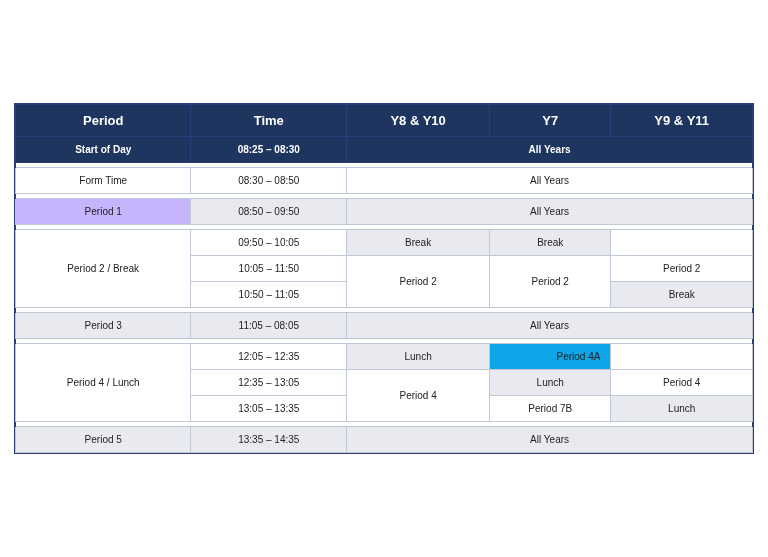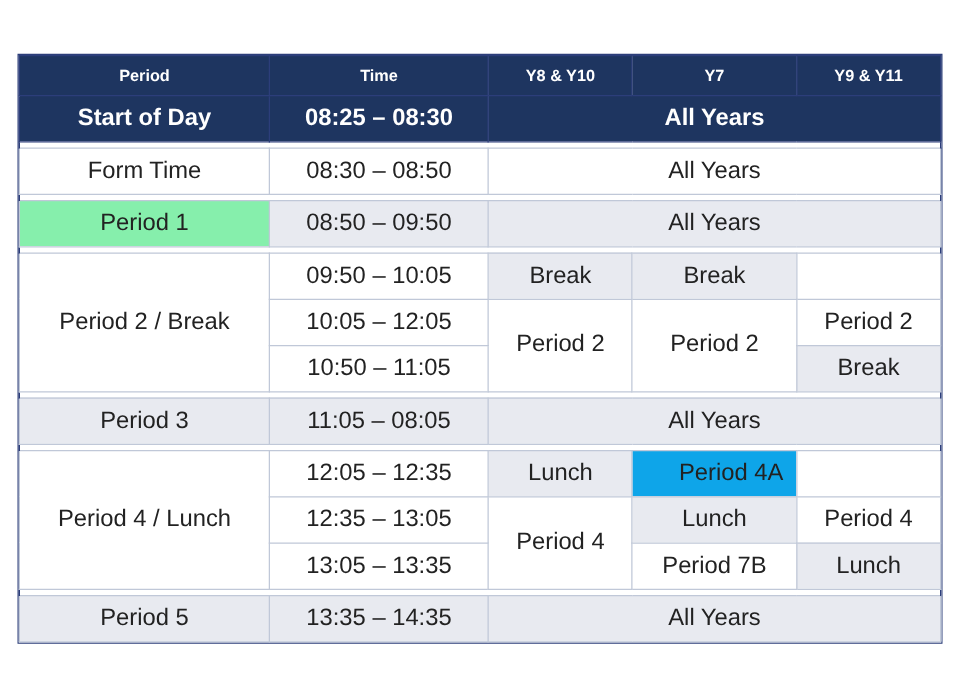--- a/index.html
+++ b/index.html
@@ -30,21 +30,21 @@
       padding: 8px 10px;
       text-align: center;
       border: 1.5px solid #2c3e7a;
       font-size: 13px;
     }
     td {
       border: 1px solid #c0c8d8;
       padding: 7px 10px;
       text-align: center;
       vertical-align: middle;
-      font-size: 19px;
+      font-size: 10px;
       color: #222;
     }
     .row-start-of-day td {
       background: #1e3560;
       color: #fff;
       font-weight: bold;
       border: 1.5px solid #2c3e7a;
     }
   </style>
 </head>
@@ -77,39 +77,39 @@
         <td>Form Time</td>
         <td>08:30 – 08:50</td>
         <td colspan="3">All Years</td>
       </tr>
 
       <tr>
         <td colspan="5" style="height:5px;background:#fff;border-left:1.5px solid #2c3e7a;border-right:1.5px solid #2c3e7a;padding:0;border-top:none;border-bottom:none;"></td>
       </tr>
 
       <tr style="background:#e8eaf0;">
-        <td style="background:#86efac;">Period 1</td>
+        <td style="background:#c4b5fd;">Period 1</td>
         <td style="background:#e8eaf0;">08:50 – 09:50</td>
         <td colspan="3" style="background:#e8eaf0;">All Years</td>
       </tr>
 
       <tr>
         <td colspan="5" style="height:5px;background:#fff;border-left:1.5px solid #2c3e7a;border-right:1.5px solid #2c3e7a;padding:0;border-top:none;border-bottom:none;"></td>
       </tr>
 
       <tr>
         <td rowspan="3" style="border:1px solid #c0c8d8;">Period 2 / Break</td>
         <td>09:50 – 10:05</td>
         <td style="background:#e8eaf0;">Break</td>
         <td style="background:#e8eaf0;">Break</td>
         <td style="background:#fff;"></td>
       </tr>
 
       <tr>
-        <td>10:05 – 12:05</td>
+        <td>10:05 – 11:50</td>
         <td rowspan="2" style="background:#fff;">Period 2</td>
         <td rowspan="2" style="background:#fff;">Period 2</td>
         <td style="background:#fff;">Period 2</td>
       </tr>
 
       <tr>
         <td>10:50 – 11:05</td>
         <td style="background:#e8eaf0;">Break</td>
       </tr>
 

